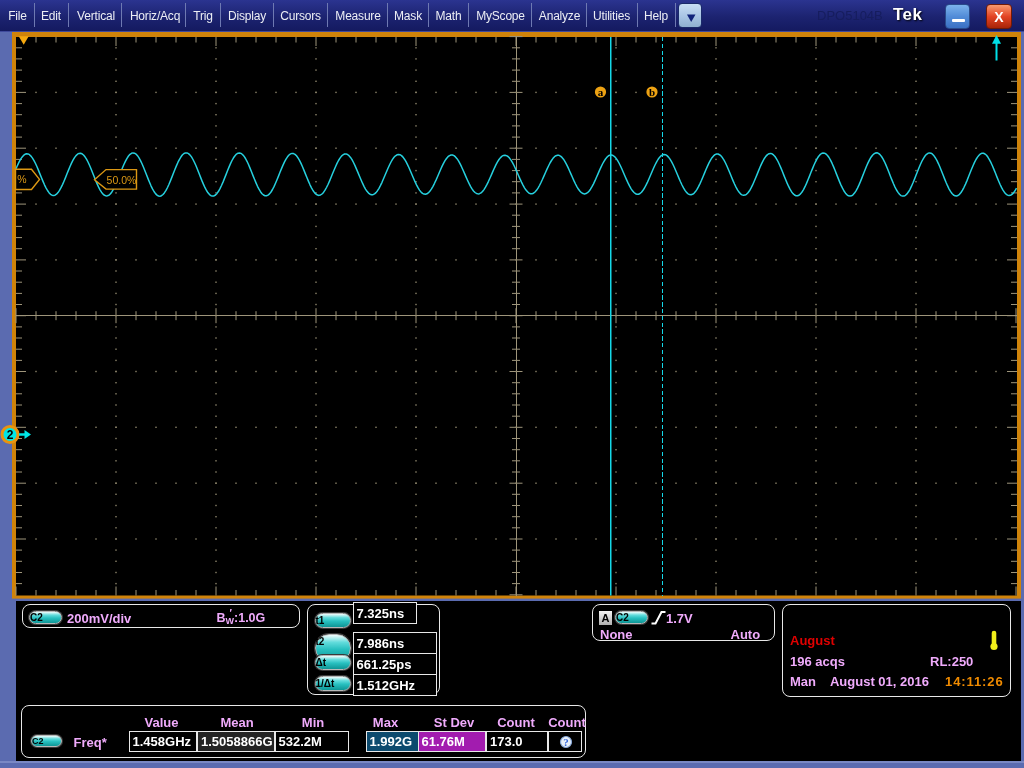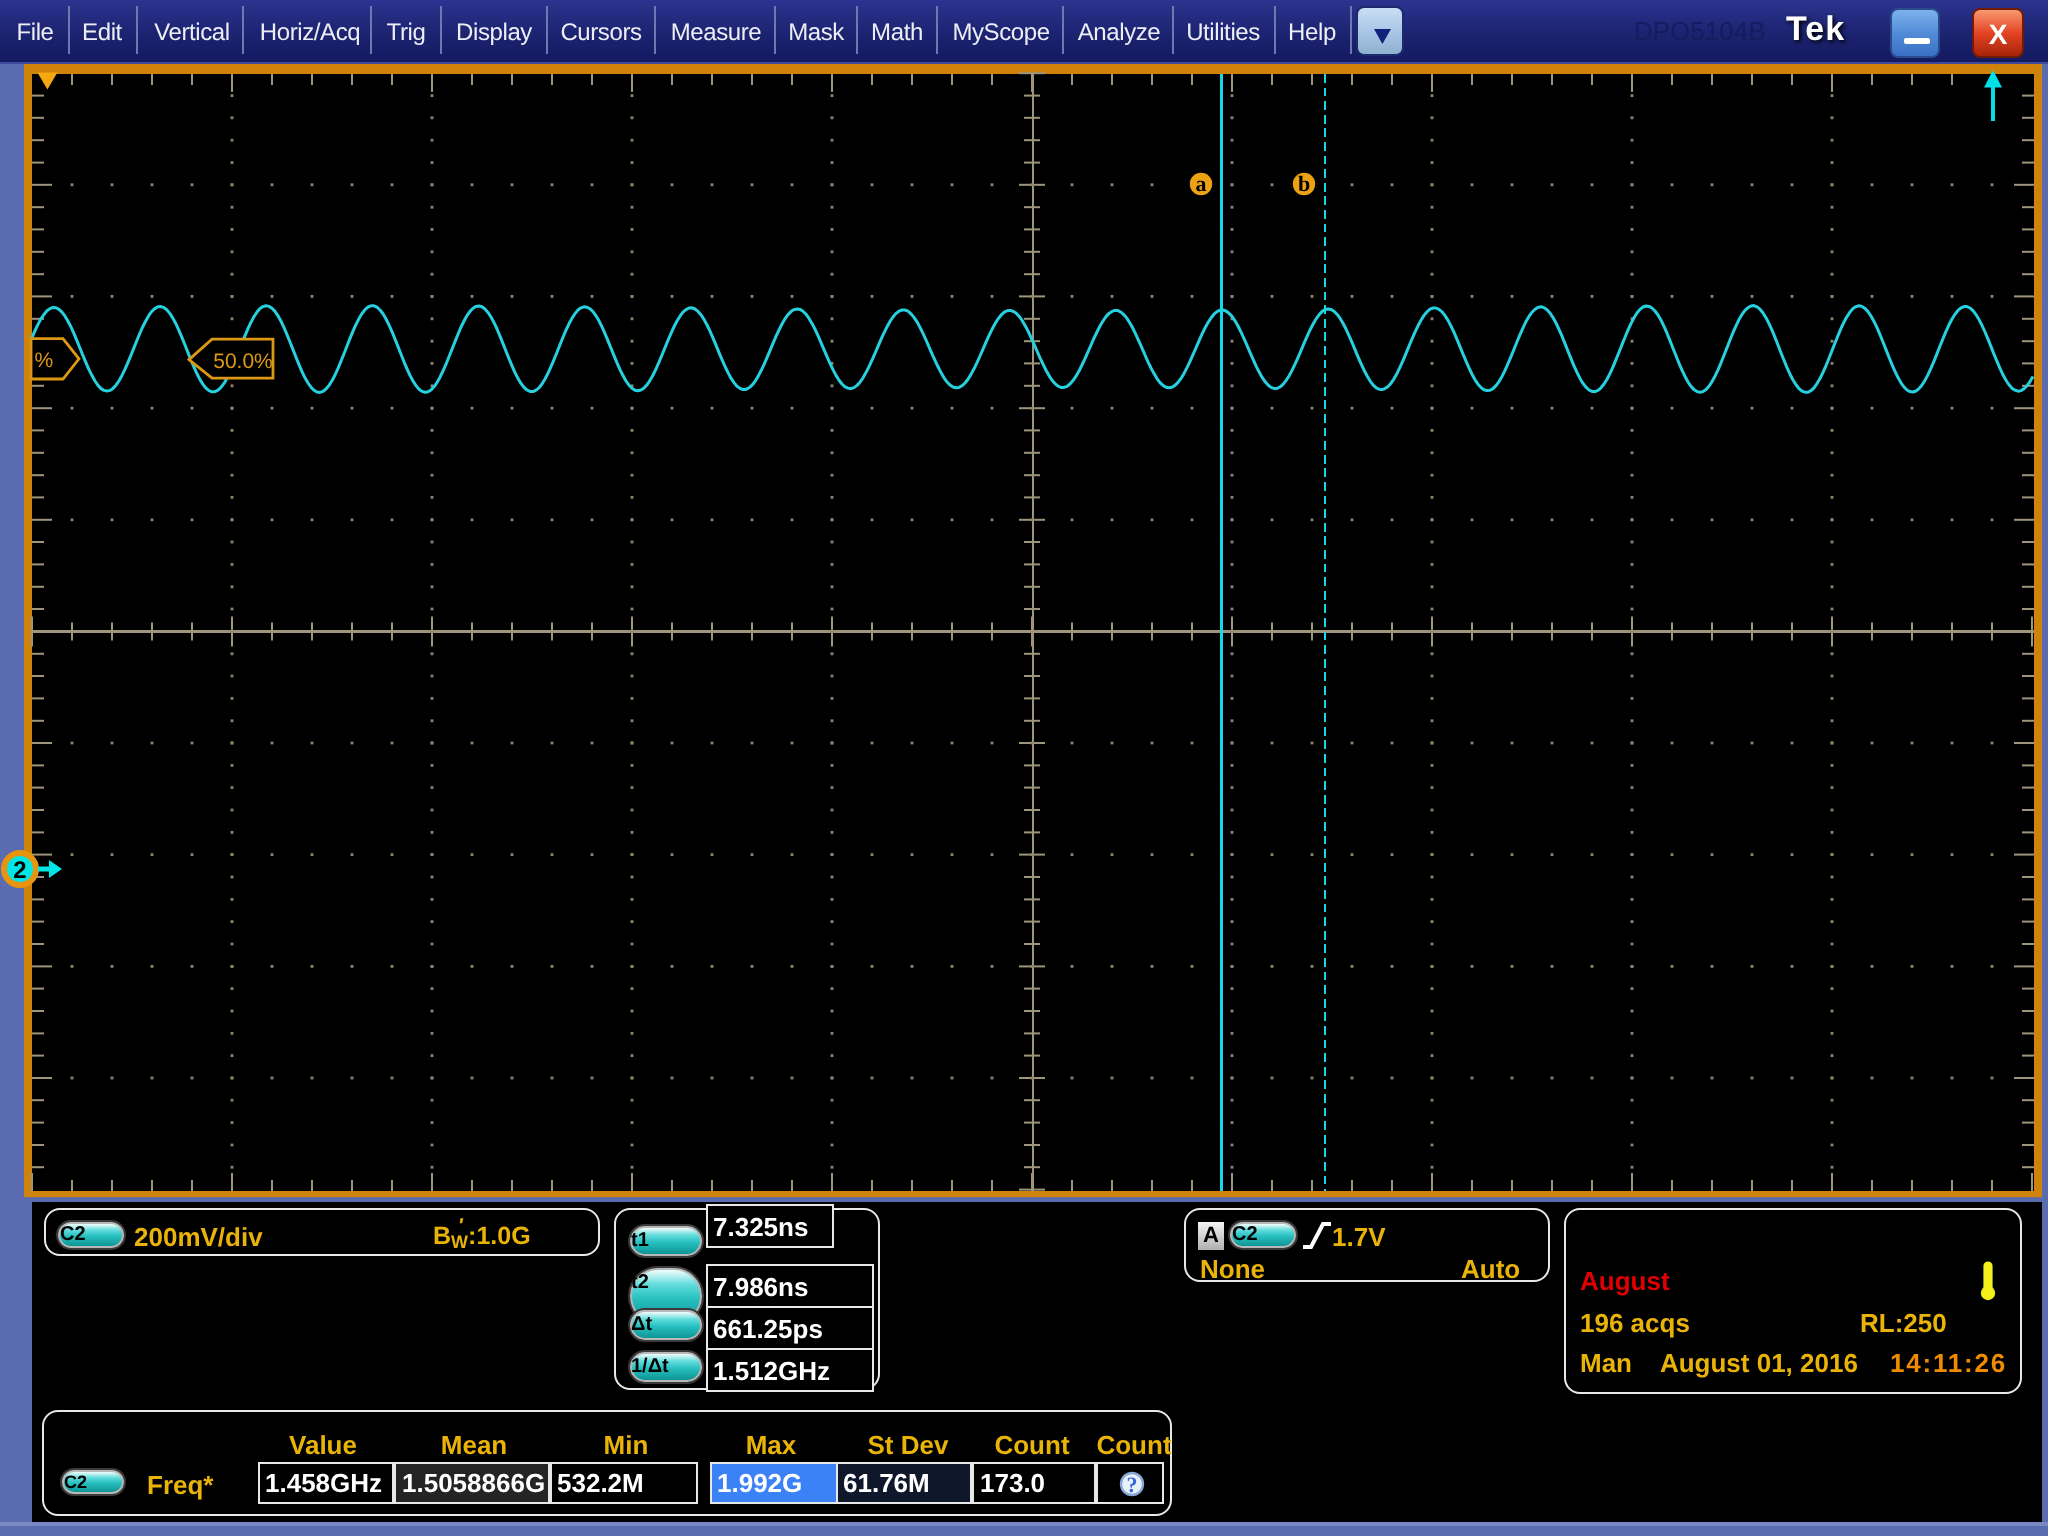--- a/index.html
+++ b/index.html
@@ -15,21 +15,21 @@
 #dropbtn { position:absolute; left:678px; top:3px; width:24px; height:25px; border-radius:4px;
   background:linear-gradient(#c8ddf4,#a8c4e4 55%,#8fb0d0); border:1px solid #1a2a6a; }
 #minbtn { position:absolute; left:945px; top:3.5px; width:25px; height:25px; border-radius:4px;
   background:linear-gradient(#7cb2ec,#528cd8 50%,#3a70c4); border:1px solid #2a4a8a; }
 #minbar { position:absolute; left:6px; top:14.5px; width:12.5px; height:3px; background:#fff; border-radius:1px; }
 #closebtn { position:absolute; left:986px; top:3.5px; width:26px; height:25px; border-radius:4px;
   background:linear-gradient(#f89a70,#e34424 50%,#a82408); border:1px solid #701a08;
   color:#fff; font-size:14px; font-weight:bold; text-align:center; line-height:24px; }
 #readout { position:absolute; left:15.5px; top:601px; width:1005px; height:160px; background:#000; }
 .panel { position:absolute; background:#000; border:1.5px solid #e8e8e8; border-radius:8px; }
-.wtxt { position:absolute; color:#eab308; font-size:13px; font-weight:bold; white-space:nowrap; }
+.wtxt { position:absolute; color:#f0abfc; font-size:13px; font-weight:bold; white-space:nowrap; }
 .bw { font-size:9px; vertical-align:-2px; position:relative; }
 .bw i { position:absolute; top:-8px; left:4px; font-style:normal; font-size:10px; }
 .badge { position:absolute; font-weight:bold; color:#000;
   background:linear-gradient(#f2fdfd,#62dcdc 28%,#28c0c0 55%,#0e9595);
   border:1.5px solid #b8b8b8; border-radius:99px; box-shadow:0 0 0 1px #3a3a3a; }
 .vbox { position:absolute; color:#fff; font-size:13px; font-weight:bold; background:#000;
   border:1px solid #e8e8e8; padding-left:3px; white-space:nowrap; }
 #abadge { position:absolute; left:583.5px; top:10px; width:13px; height:14px; background:linear-gradient(#f4f4f4,#b0b0b0);
   color:#000; font-size:11px; font-weight:bold; text-align:center; line-height:14px; }
 </style></head>
@@ -1226,21 +1226,21 @@
 <div class="wtxt" style="left:297.5px;top:113.5px;transform:translateX(-50%)">Min</div>
 <div class="wtxt" style="left:370px;top:113.5px;transform:translateX(-50%)">Max</div>
 <div class="wtxt" style="left:438.5px;top:113.5px;transform:translateX(-50%)">St Dev</div>
 <div class="wtxt" style="left:500.5px;top:113.5px;transform:translateX(-50%)">Count</div>
 <div class="wtxt" style="left:551.5px;top:113.5px;transform:translateX(-50%)">Count</div>
 <div class="badge" style="left:15.5px;top:134px;width:31px;height:12px;font-size:9px;line-height:11px">C2</div>
 <div class="wtxt" style="left:58px;top:133.5px">Freq*</div>
 <div class="vbox" style="left:113px;top:130px;width:68.5px;height:20.5px;line-height:19.5px;background:#000">1.458GHz</div>
 <div class="vbox" style="left:181.5px;top:130px;width:77.5px;height:20.5px;line-height:19.5px;background:#242424">1.5058866G</div>
 <div class="vbox" style="left:259px;top:130px;width:74px;height:20.5px;line-height:19.5px;background:#000">532.2M</div>
-<div class="vbox" style="left:339px;top:130px;width:80px;height:20.5px;line-height:19.5px;background:#3b82f6">1.992G</div>
-<div class="vbox" style="left:402px;top:130px;width:68.5px;height:20.5px;line-height:19.5px;background:#0f172a">61.76M</div>
+<div class="vbox" style="left:350px;top:130px;width:80px;height:20.5px;line-height:19.5px;background:#0c4a6e">1.992G</div>
+<div class="vbox" style="left:402px;top:130px;width:68.5px;height:20.5px;line-height:19.5px;background:#a21caf">61.76M</div>
 <div class="vbox" style="left:470.5px;top:130px;width:61.5px;height:20.5px;line-height:19.5px;background:#000">173.0</div>
 <div class="vbox" style="left:532px;top:130px;width:34px;height:20.5px"></div>
 <svg width="14" height="14" style="position:absolute;left:543px;top:133.5px">
       <circle cx="7" cy="7" r="5.5" fill="#e8f0fa" stroke="#88a8d8" stroke-width="1.2"></circle>
       <text x="7" y="11" font-family="Liberation Serif" font-size="11" font-weight="bold" fill="#3366dd" text-anchor="middle">?</text>
     </svg>
 </div>
 <div id="botline"></div>
 </body></html>

